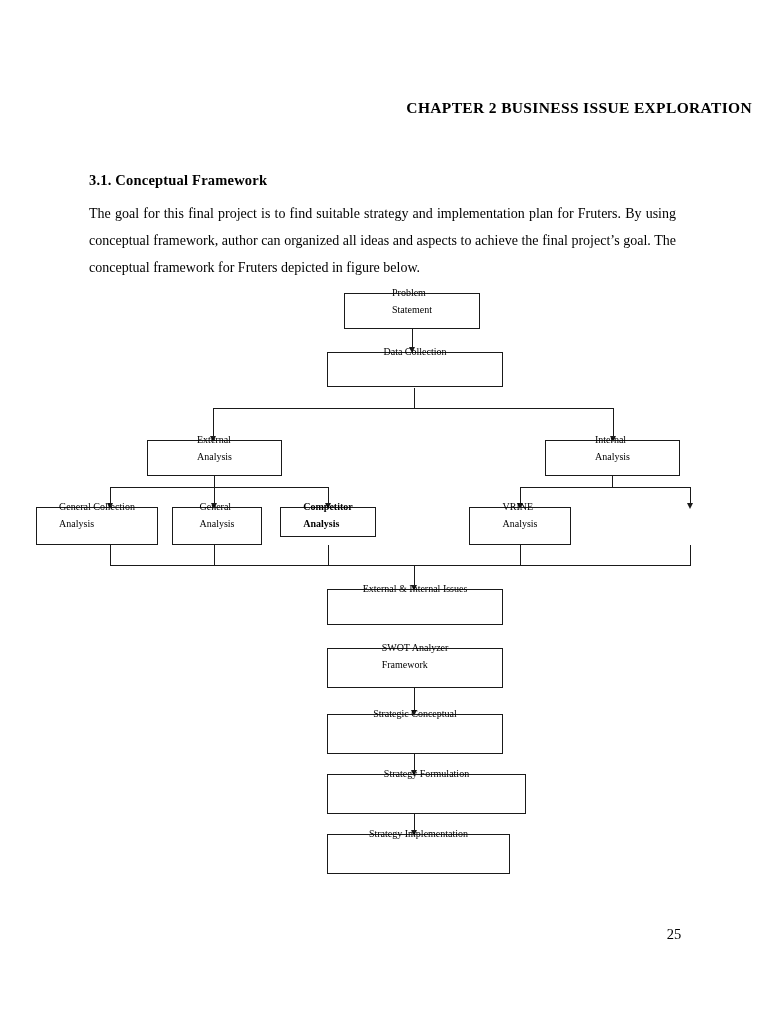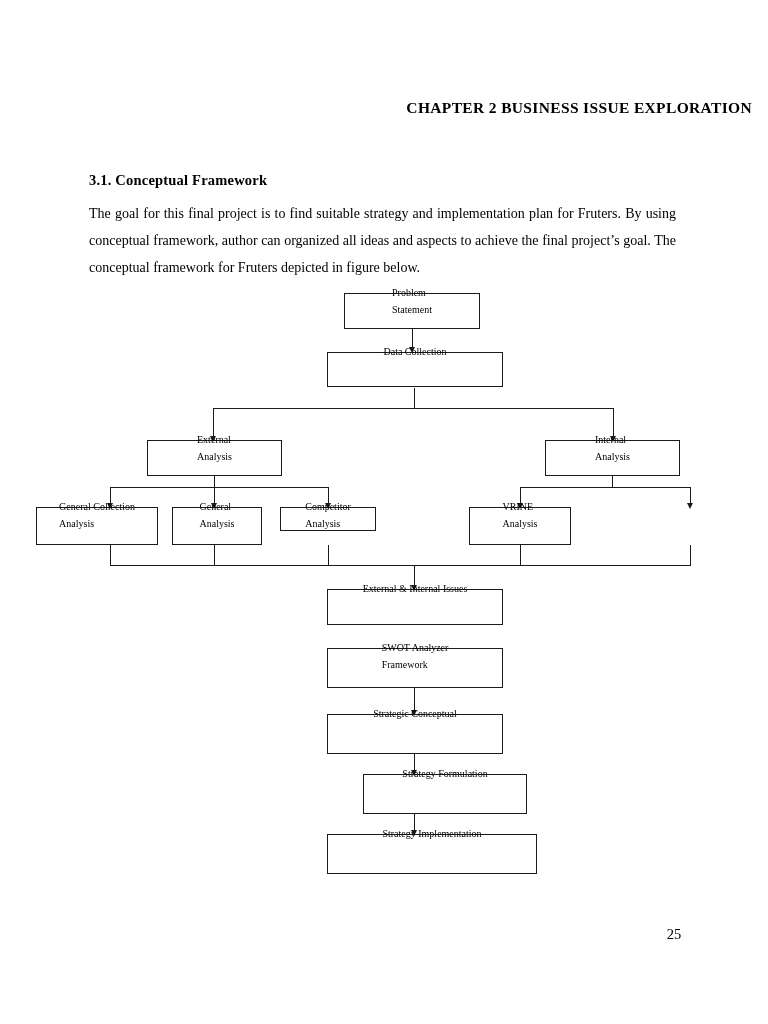--- a/index.html
+++ b/index.html
@@ -171,21 +171,21 @@
     <div class="arrow" style="left:686.5px; top:503px;"></div>
 
     <div class="node" style="left:36px; top:507px; width:122px; height:38px;">
       <div class="node-label lbl-straddle"><span>General Collection</span><br><span>Analysis</span></div>
     </div>
 
     <div class="node" style="left:172px; top:507px; width:90px; height:38px;">
       <div class="node-label lbl-straddle"><span>General</span><br><span>Analysis</span></div>
     </div>
 
-    <div class="node" style="left:280px; top:507px; width:96px; height:24px;">
+    <div class="node" style="left:280px; top:507px; width:96px; height:30px;font-weight:bold;">
       <div class="node-label lbl-straddle"><span>Competitor</span><br><span>Analysis</span></div>
     </div>
 
     <div class="node" style="left:469px; top:507px; width:102px; height:38px;">
       <div class="node-label lbl-straddle"><span>VRINE</span><br><span>Analysis</span></div>
     </div>
 
 
     <div class="line vline" style="left:110px; top:545px; height:20px;"></div>
     <div class="line vline" style="left:214px; top:545px; height:20px;"></div>
@@ -208,28 +208,28 @@
     <div class="line vline" style="left:414px; top:688px; height:26px;"></div>
     <div class="arrow" style="left:410.5px; top:710px;"></div>
 
     <div class="node" style="left:327px; top:714px; width:176px; height:40px;">
       <div class="node-label lbl-over">Strategic Conceptual</div>
     </div>
 
     <div class="line vline" style="left:414px; top:754px; height:20px;"></div>
     <div class="arrow" style="left:410.5px; top:770px;"></div>
 
-    <div class="node" style="left:327px; top:774px; width:164px; height:40px;margin-left:36px;">
+    <div class="node" style="left:327px; top:774px; width:199px; height:40px;">
       <div class="node-label lbl-over">Strategy Formulation</div>
     </div>
 
     <div class="line vline" style="left:414px; top:814px; height:20px;"></div>
     <div class="arrow" style="left:410.5px; top:830px;"></div>
 
-    <div class="node" style="left:327px; top:834px; width:210px; height:40px;">
+    <div class="node" style="left:327px; top:834px; width:183px; height:40px;">
       <div class="node-label lbl-over">Strategy Implementation</div>
     </div>
 
   </div>
 
   <div class="page-number"><span>25</span></div>
 
 </div>
 
 </body></html>

